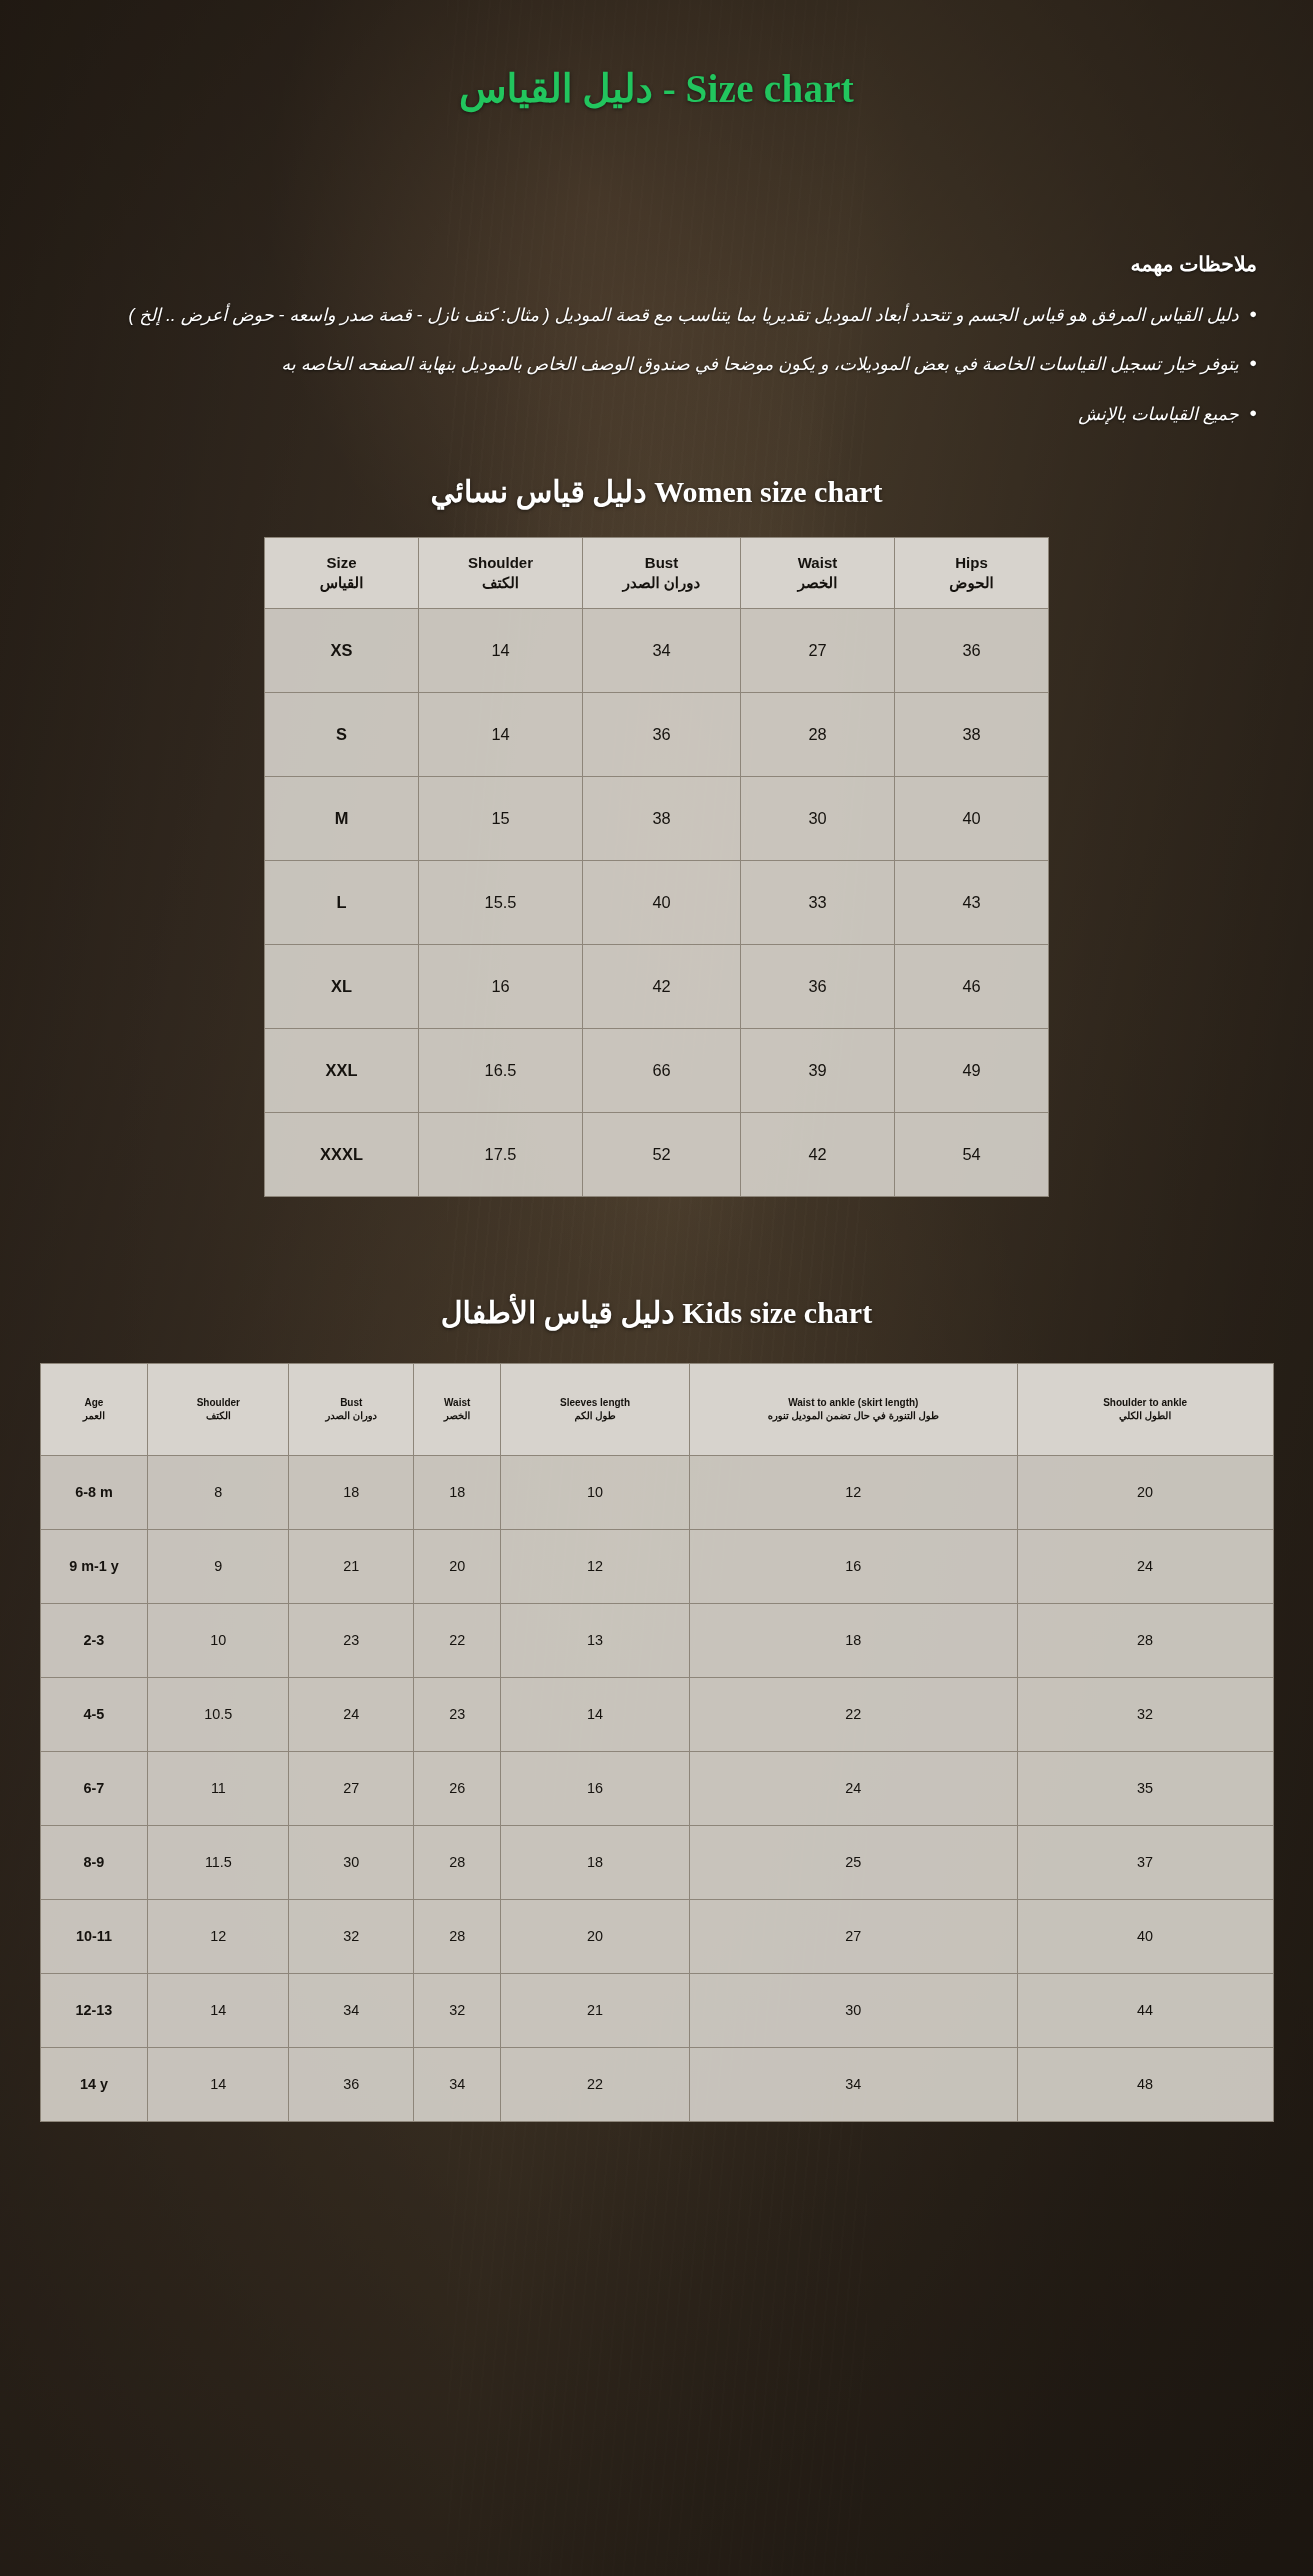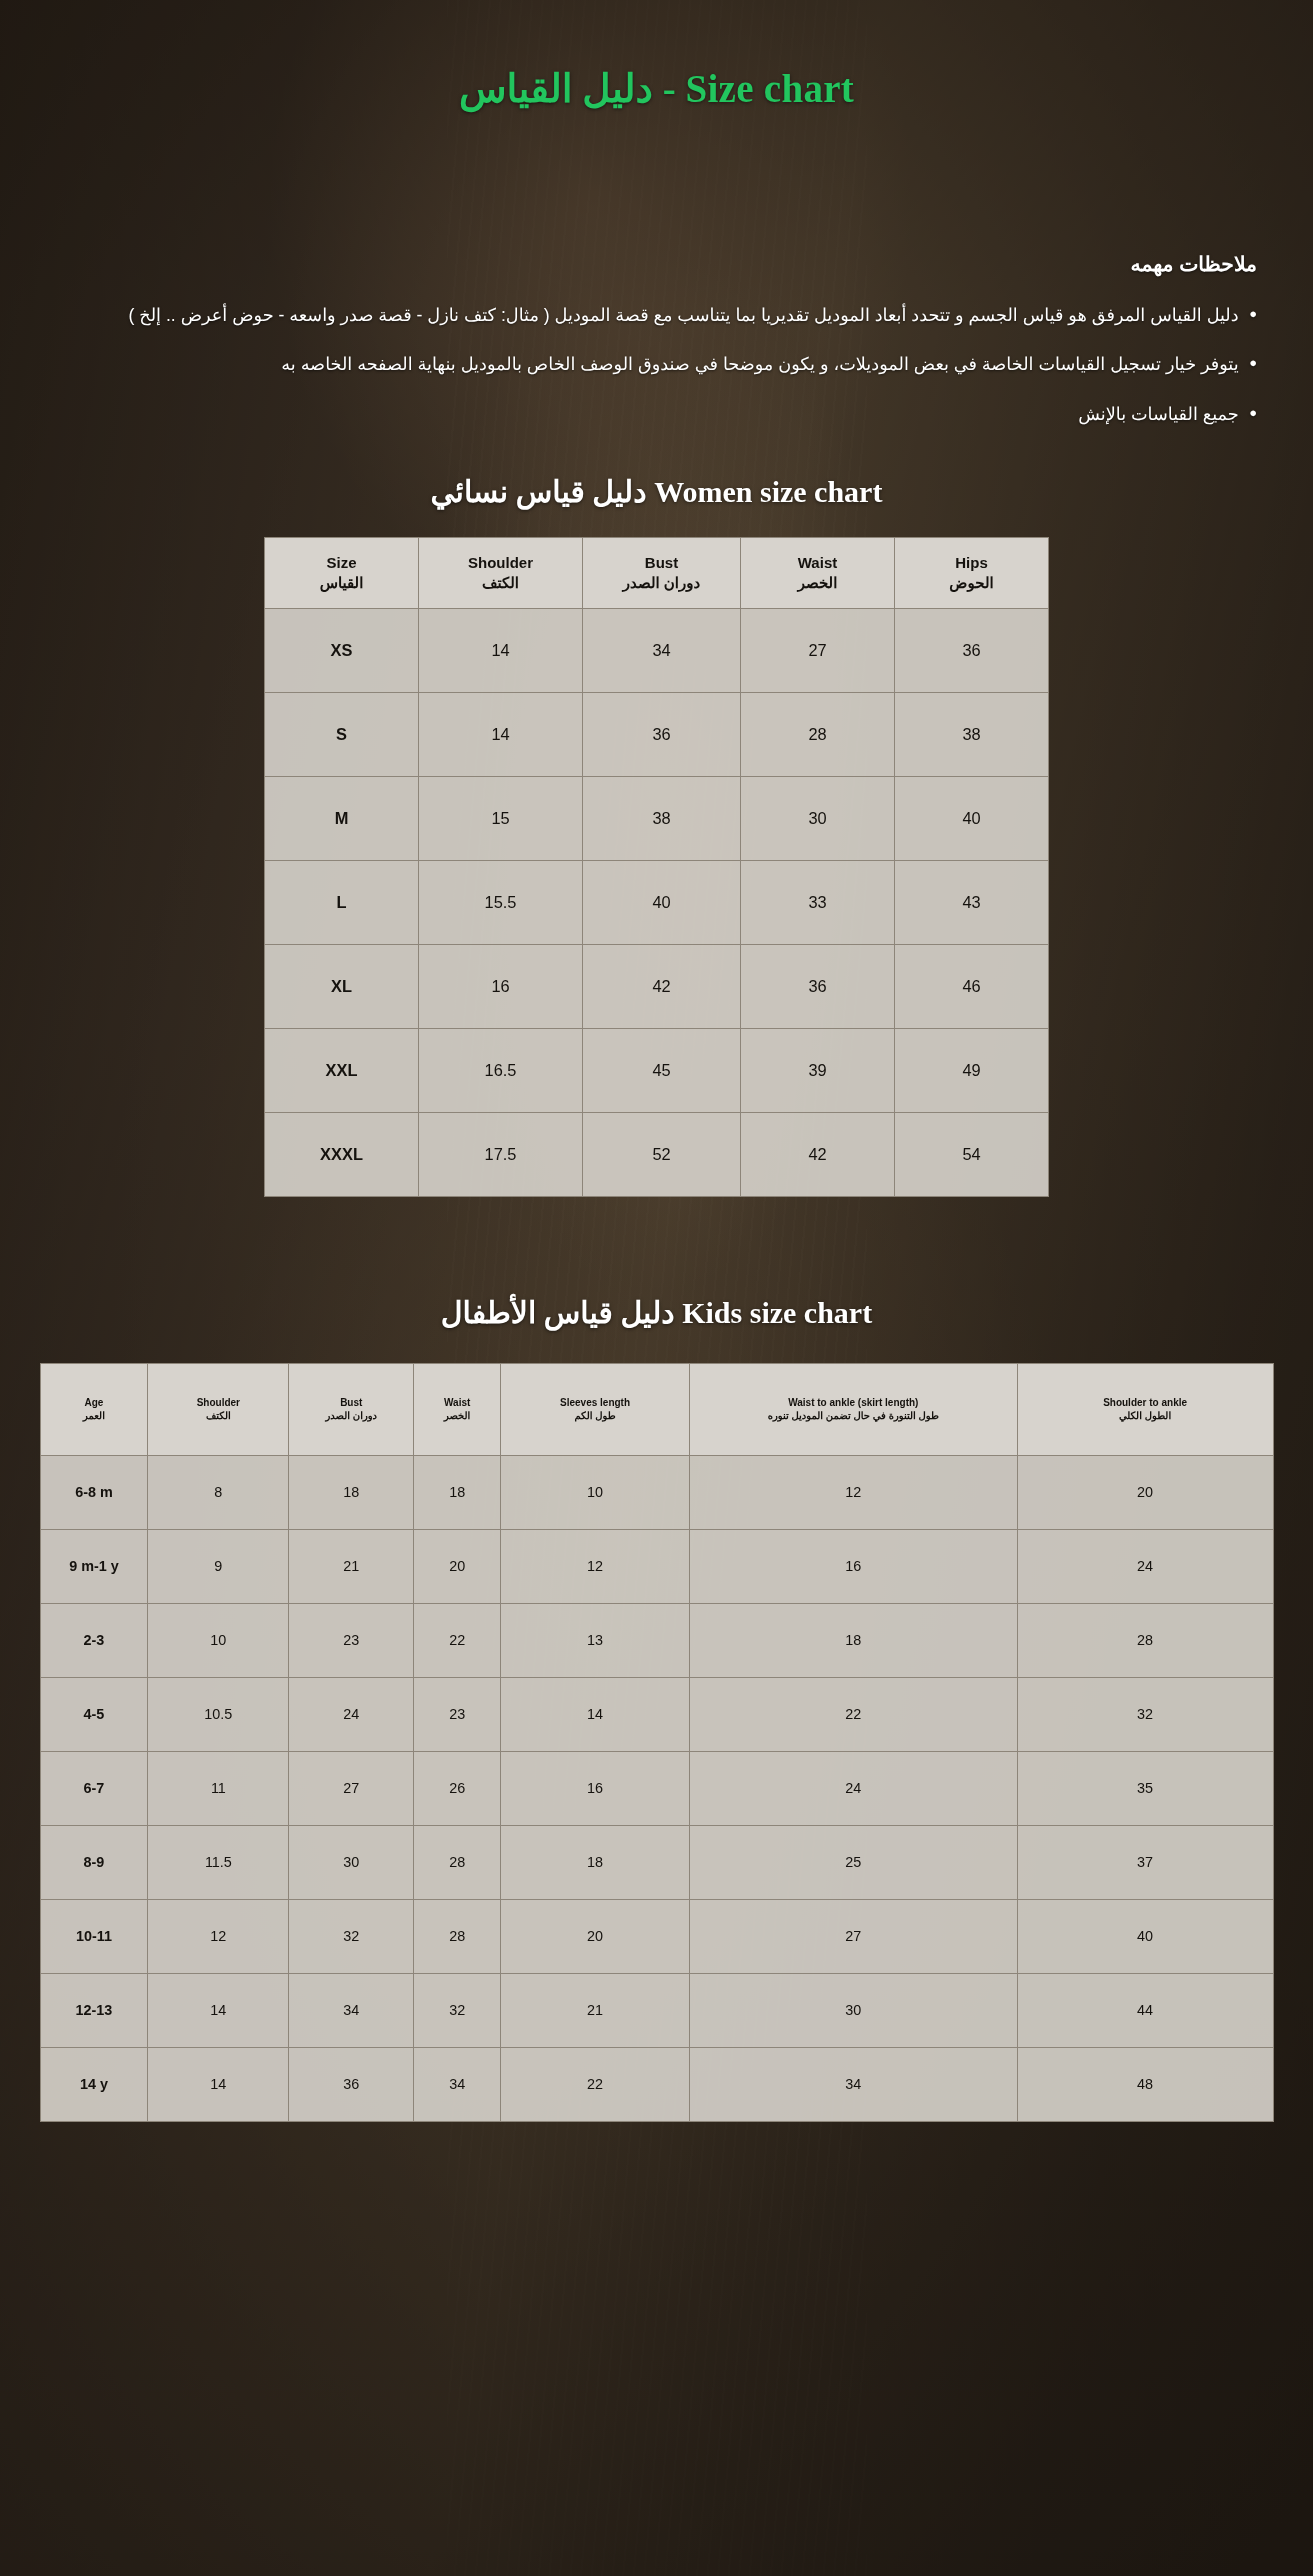--- a/index.html
+++ b/index.html
@@ -92,21 +92,21 @@
     font-size: 17.7px;
     line-height: 1.55;
     text-shadow: 0 0.7px 2.6px rgba(0,0,0,.6);
   }
   .note-bullet {
     flex: 0 0 auto;
     font-size: 13px;
     line-height: 1.9;
     color: #ffffff;
   }
-  .note-text { flex: 1 1 auto; }
+  .note-text { flex: 1 1 auto; font-style: italic; }
 
   .section-title {
     text-align: center;
     color: #ffffff;
     font-family: "Liberation Serif", serif;
     font-weight: bold;
     font-size: 30px;
     text-shadow: 0 1.3px 3.9px rgba(0,0,0,.55);
   }
   #women-title { margin-top: 46px; }
@@ -256,21 +256,21 @@
         <tr>
           <td>XL</td>
           <td>16</td>
           <td>42</td>
           <td>36</td>
           <td>46</td>
         </tr>
         <tr>
           <td>XXL</td>
           <td>16.5</td>
-          <td>45</td>
+          <td>66</td>
           <td>39</td>
           <td>49</td>
         </tr>
         <tr>
           <td>XXXL</td>
           <td>17.5</td>
           <td>52</td>
           <td>42</td>
           <td>54</td>
         </tr>

